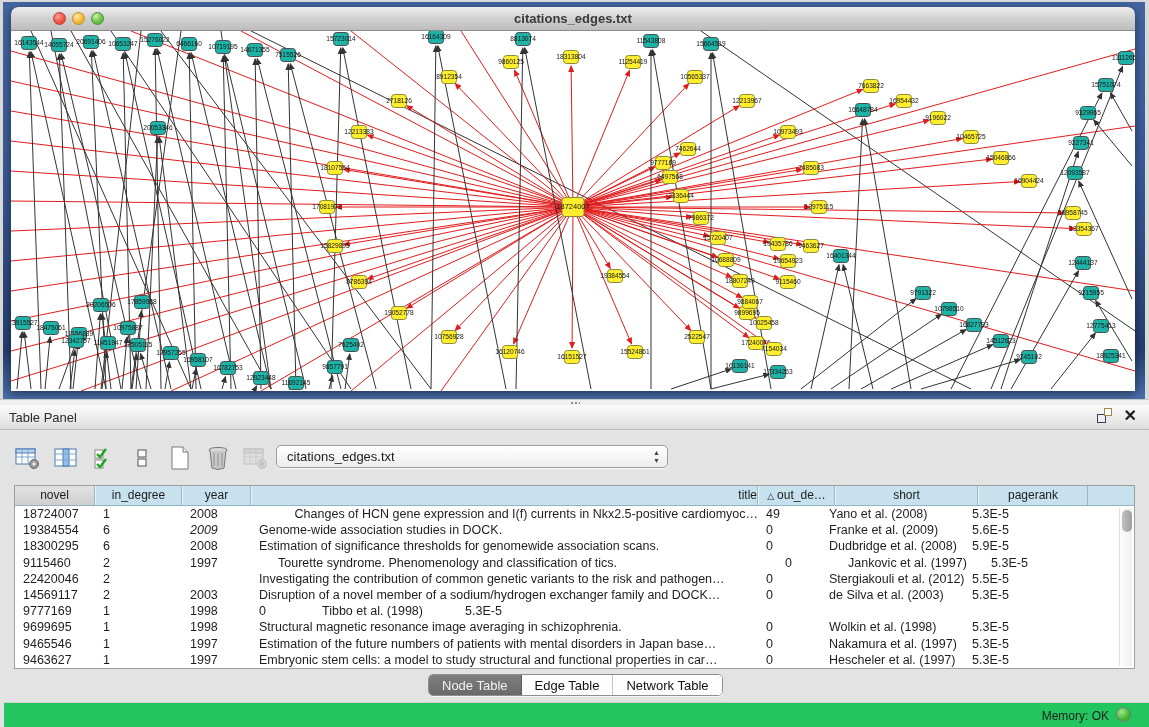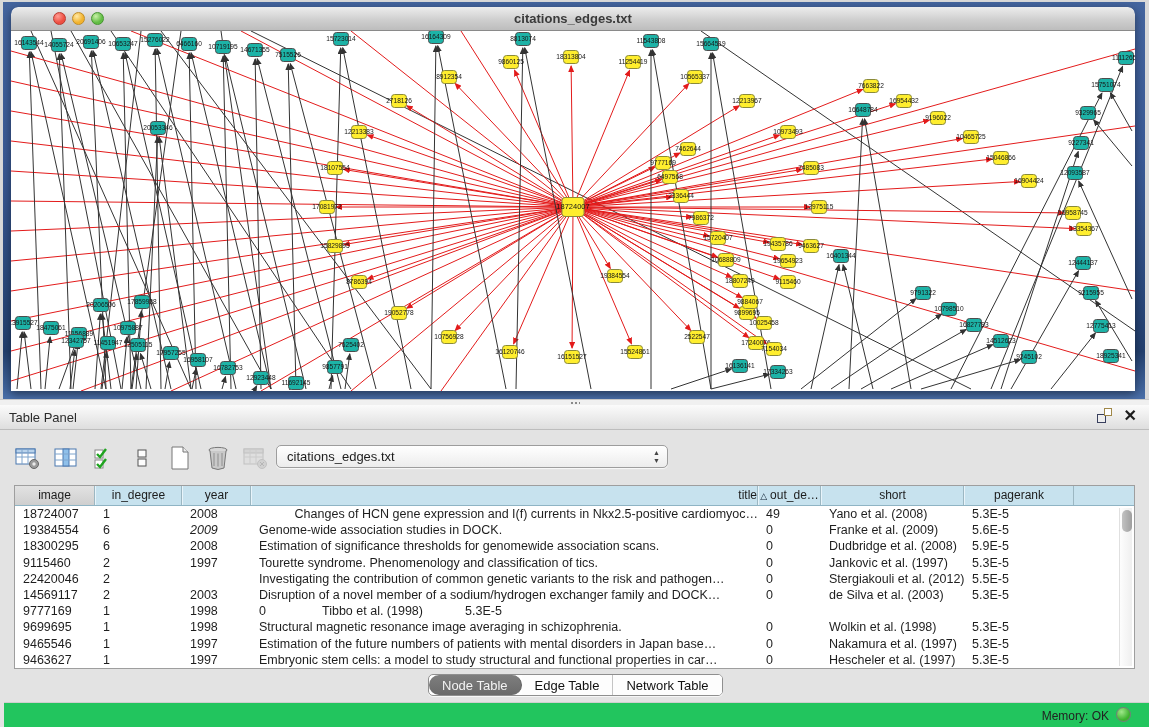--- a/index.html
+++ b/index.html
@@ -55,21 +55,21 @@
   .sort-tri { font-size:9px; color:#123; margin-right:3px; }
   .trow { display:flex; height:16.2px; font-size:12.5px; color:#1e1e1e; }
   .td { padding-left:8px; overflow:hidden; white-space:nowrap; line-height:16px; }
   .vscroll { position:absolute; right:2px; top:22px; width:13px; height:158px; background:linear-gradient(90deg,#fdfdfd,#efefef); border-left:1px solid #e0e0e0; }
   .vthumb { position:absolute; left:1.5px; top:2px; width:10px; height:22px; background:linear-gradient(90deg,#c2c2c2,#9f9f9f); border-radius:5px; }
 
   
   .tabs { position:absolute; left:428px; top:244px; height:22px; display:flex; border:1px solid #8f8f8f; border-radius:5px; overflow:hidden;
     background:#fff; box-shadow:0 1px 0 rgba(255,255,255,.7); }
   .tab { font-size:13px; padding:0 13px; line-height:21px; color:#111; border-right:1px solid #c4c4c4; background:#fdfdfd; }
-  .tab.active { background:linear-gradient(180deg,#7e7e7e,#6a6a6a); color:#f3f3f3; border-right:1px solid #5e5e5e;border-radius:10px; }
+  .tab.active { background:linear-gradient(180deg,#7e7e7e,#6a6a6a); color:#f3f3f3; border-right:1px solid #5e5e5e; }
   .tab:last-child { border-right:none; }
   .statusbar { position:absolute; left:4px; top:272px; width:1149px; height:25px; background:#22c55e; border-top:1px solid #cfcfcf; }
   .mem { position:absolute; right:44px; top:6px; font-size:12px; color:#222; }
   .memdot { position:absolute; right:22px; top:4px; width:15px; height:15px; border-radius:50%;
     background:radial-gradient(circle at 35% 30%,#9fe88a,#3db32e 65%); border:1px solid #7a7a7a; }
 </style>
 </head>
 <body>
 
 <div class="desktop">
@@ -715,25 +715,25 @@
       </span>
   </div>
 
   <div class="combo">
     <span>citations_edges.txt</span>
     <span class="steppers">▲<br>▼</span>
   </div>
 
   <div class="tableWrap">
     <div class="thead">
-        <div class="th name-col" style="width: 80px;">image</div>
+        <div class="th name-col" style="width: 80px;">novel</div>
         <div class="th" style="width: 87px;">in_degree</div>
         <div class="th" style="width: 69px;">year</div>
         <div class="th" style="width: 507px; text-align: right;">title</div>
-        <div class="th" style="width: 63px;"><span class="sort-tri">△</span>out_de…</div>
+        <div class="th" style="width: 77px;"><span class="sort-tri">△</span>out_de…</div>
         <div class="th" style="width: 143px;">short</div>
         <div class="th" style="width: 110px;">pagerank</div>
       </div>
     <div>
         <div class="trow">
           <div class="td" style="width: 80px;">18724007</div>
           <div class="td" style="width: 87px;">1</div>
           <div class="td" style="width: 69px;">2008</div>
           <div class="td" style="width: 507px; text-align: right;">Changes of HCN gene expression and I(f) currents in Nkx2.5-positive cardiomyoc…</div>
           <div class="td" style="width: 63px;">49</div>
@@ -755,21 +755,21 @@
           <div class="td" style="width: 69px;">2008</div>
           <div class="td" style="width: 507px;">Estimation of significance thresholds for genomewide association scans.</div>
           <div class="td" style="width: 63px;">0</div>
           <div class="td" style="width: 143px;">Dudbridge et al. (2008)</div>
           <div class="td" style="width: 110px;">5.9E-5</div>
         </div>
         <div class="trow">
           <div class="td" style="width: 80px;">9115460</div>
           <div class="td" style="width: 87px;">2</div>
           <div class="td" style="width: 69px;">1997</div>
-          <div class="td" style="width: 507px;">Tourette syndrome. Phenomenology and classification of tics.</div>
+          <div class="td" style="width: 507px; margin-left: 19px;">Tourette syndrome. Phenomenology and classification of tics.</div>
           <div class="td" style="width: 63px;">0</div>
           <div class="td" style="width: 143px;">Jankovic et al. (1997)</div>
           <div class="td" style="width: 110px;">5.3E-5</div>
         </div>
         <div class="trow">
           <div class="td" style="width: 80px;">22420046</div>
           <div class="td" style="width: 87px;">2</div>
           <div class="td" style="width: 69px; margin-top: 33px;">2012</div>
           <div class="td" style="width: 507px;">Investigating the contribution of common genetic variants to the risk and pathogen…</div>
           <div class="td" style="width: 63px;">0</div>

